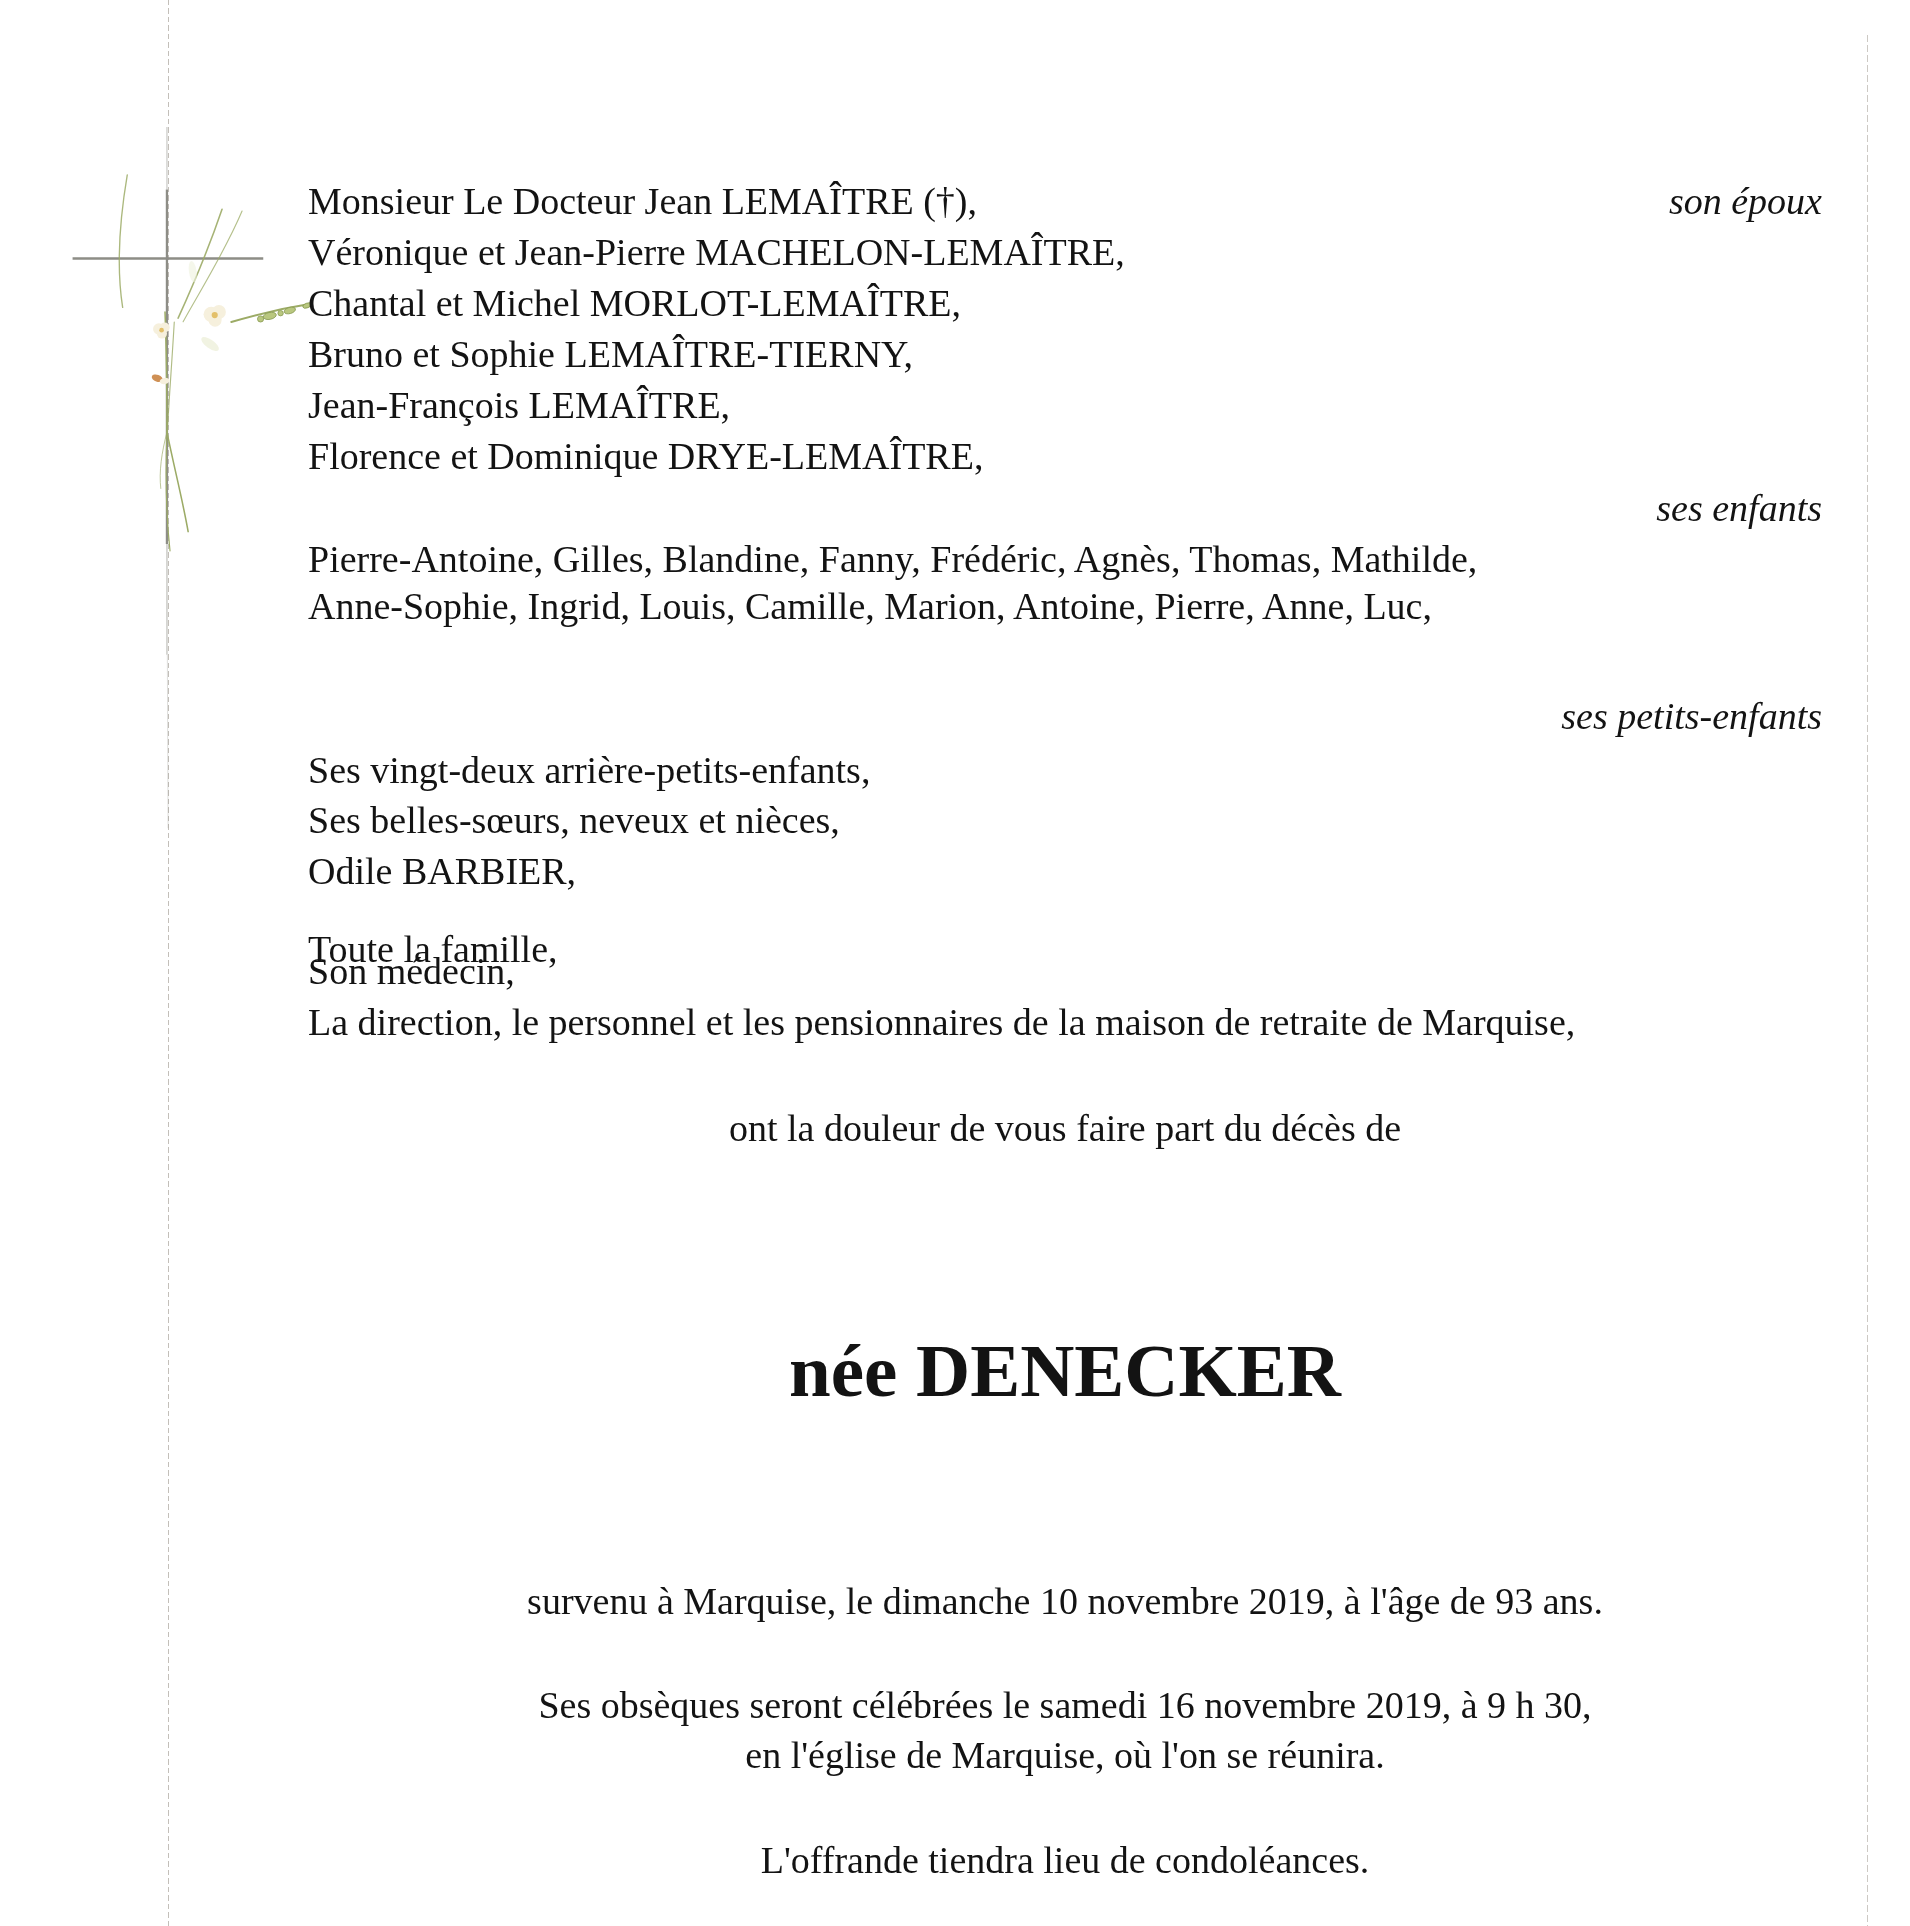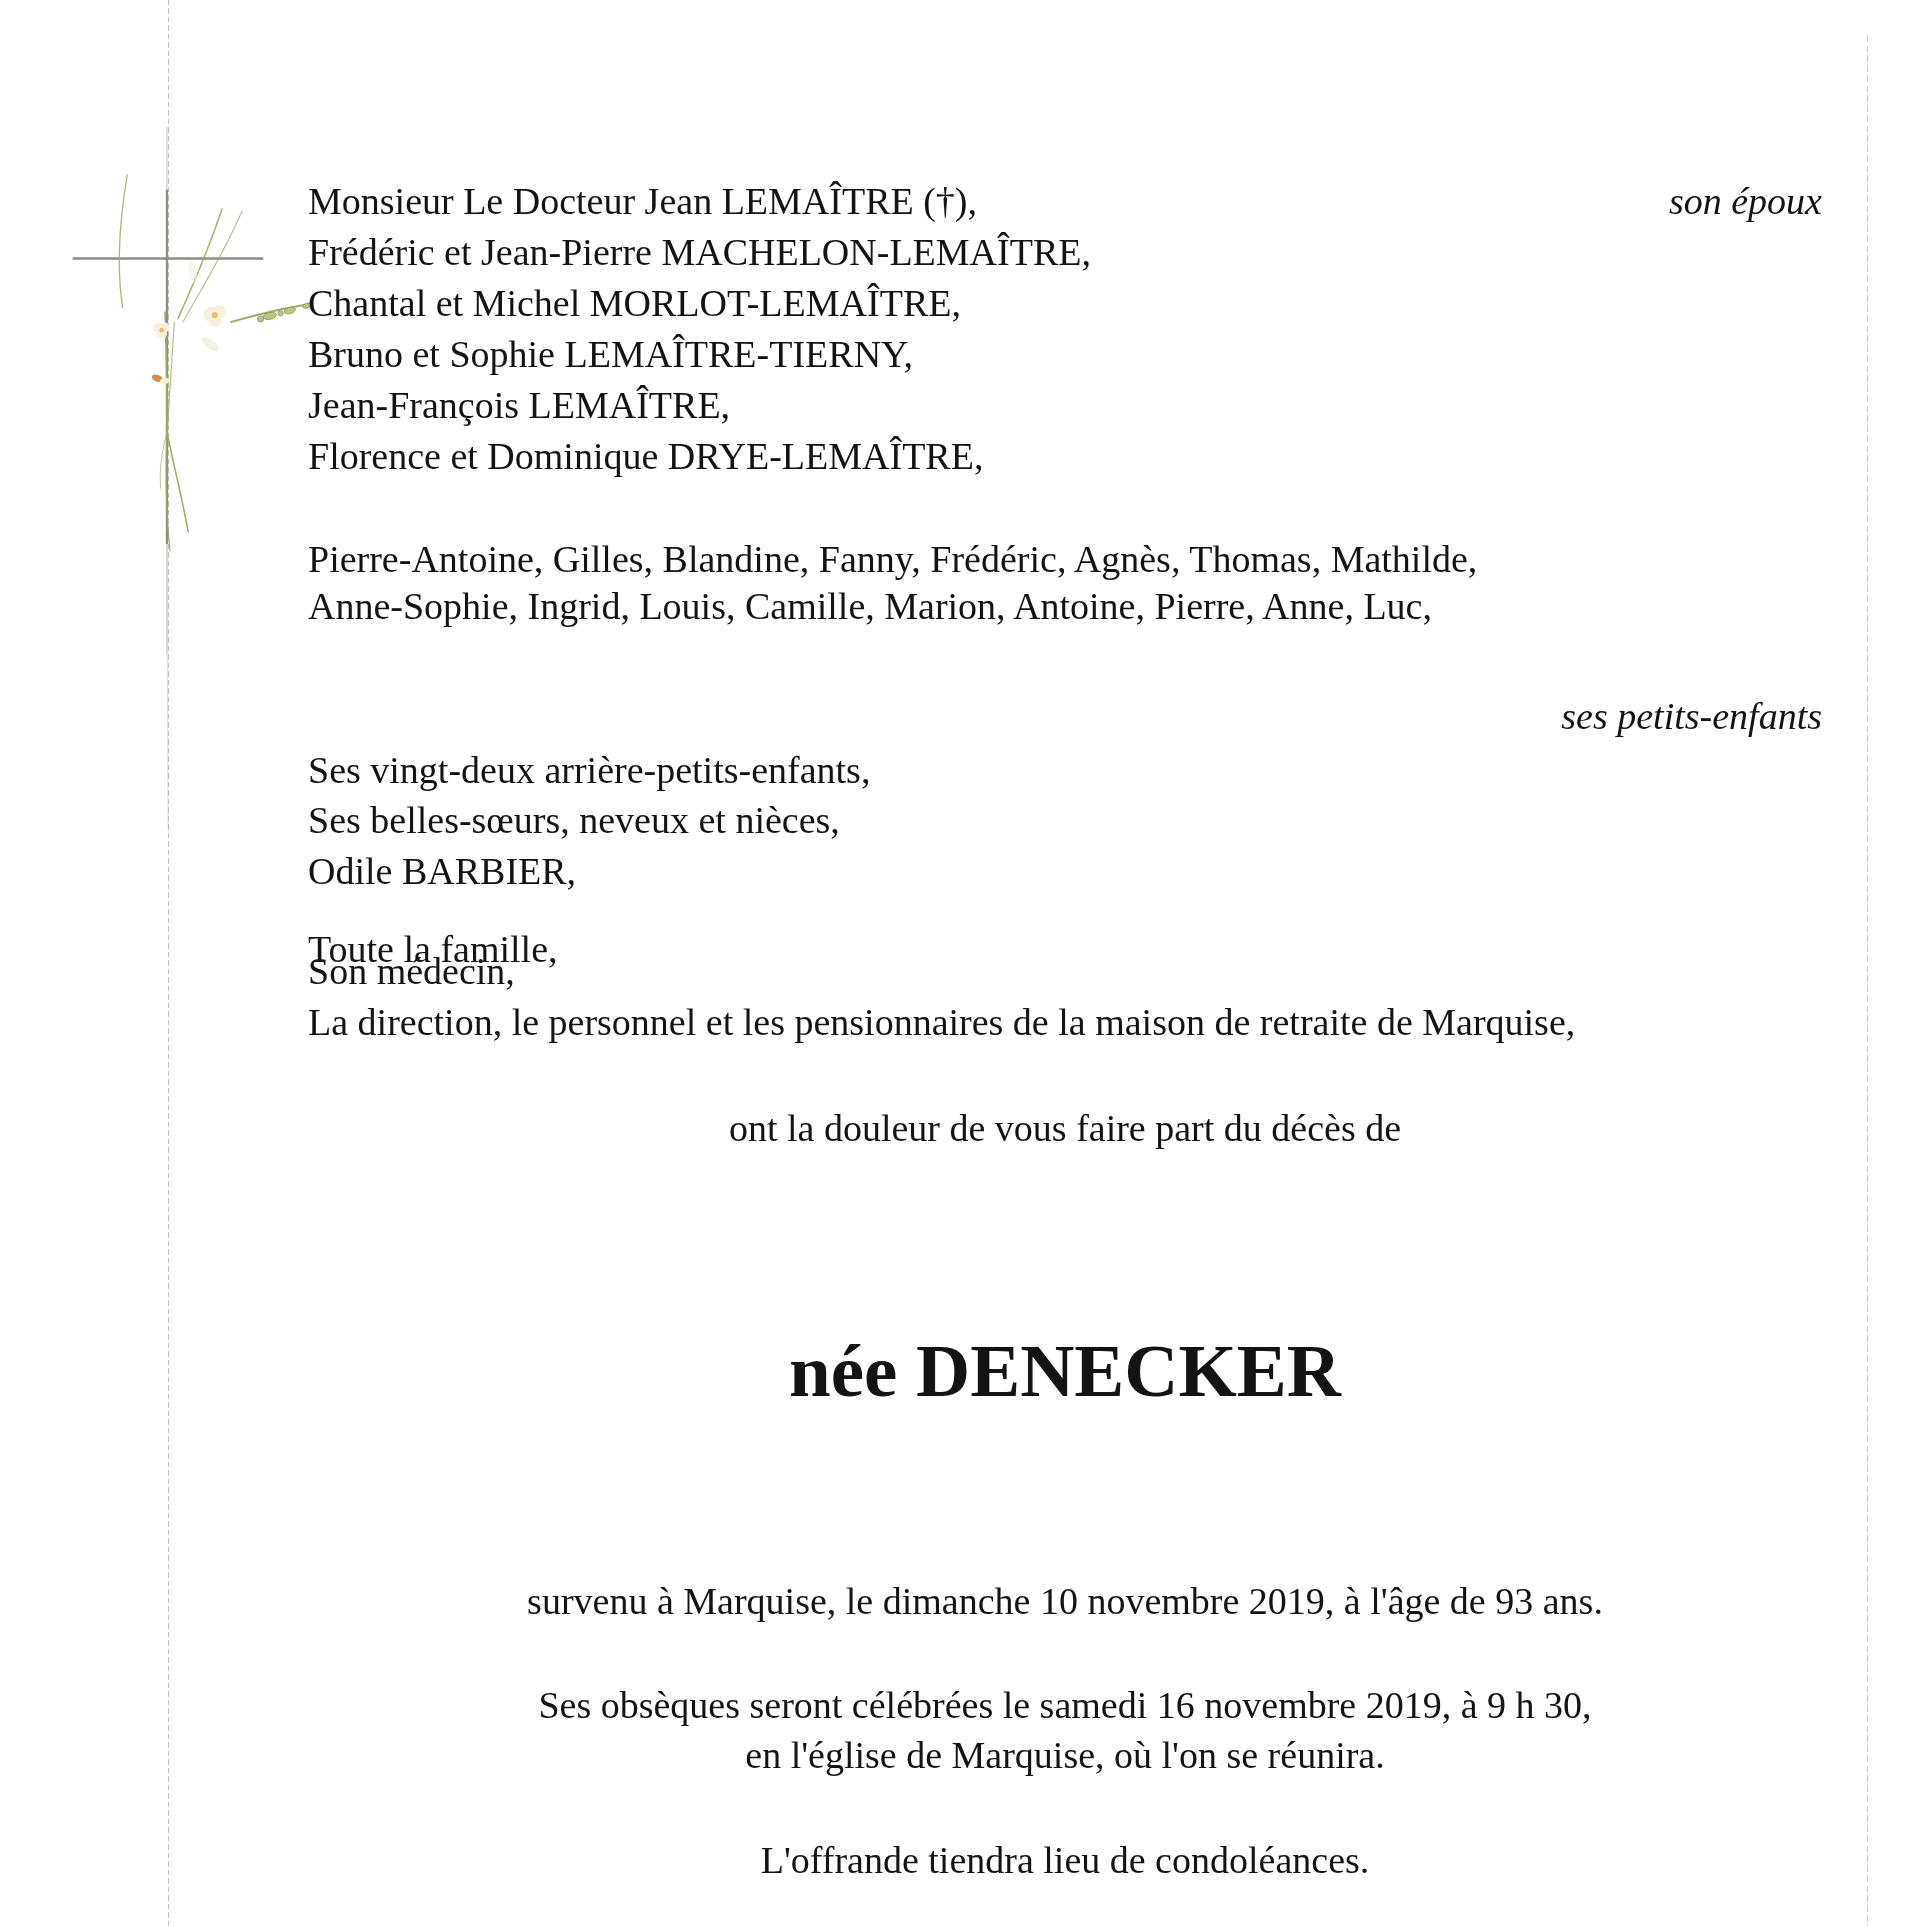--- a/index.html
+++ b/index.html
@@ -107,26 +107,27 @@
     </g>
     <g>
       <ellipse class="fl-orange" cx="408" cy="982" rx="15" ry="9" transform="rotate(20 408 982)"></ellipse>
       <ellipse class="petal" cx="427" cy="989" rx="13" ry="8" transform="rotate(-10 427 989)"></ellipse>
     </g>
   </svg>
 
   <div class="line" style="top:176px">Monsieur Le Docteur Jean LEMAÎTRE (†),</div>
   <div class="line right italic" style="top:176px">son époux</div>
 
-  <div class="line" style="top:227px">Frédéric et Jean-Pierre MACHELON-LEMAÎTRE,</div>
+  <div class="line" style="top:227px">Véronique et Jean-Pierre MACHELON-LEMAÎTRE,</div>
   <div class="line" style="top:278px">Chantal et Michel MORLOT-LEMAÎTRE,</div>
   <div class="line" style="top:329px">Bruno et Sophie LEMAÎTRE-TIERNY,</div>
   <div class="line" style="top:380px">Jean-François LEMAÎTRE,</div>
   <div class="line" style="top:431px">Florence et Dominique DRYE-LEMAÎTRE,</div>
 
+  <div class="line right italic" style="top:483px">ses enfants</div>
 
   <div class="line" style="top:534px">Pierre-Antoine, Gilles, Blandine, Fanny, Frédéric, Agnès, Thomas, Mathilde,</div>
   <div class="line" style="top:581px">Anne-Sophie, Ingrid, Louis, Camille, Marion, Antoine, Pierre, Anne, Luc,</div>
 
   <div class="line right italic" style="top:691px">ses petits-enfants</div>
 
   <div class="line" style="top:745px">Ses vingt-deux arrière-petits-enfants,</div>
   <div class="line" style="top:795px">Ses belles-sœurs, neveux et nièces,</div>
   <div class="line" style="top:846px">Odile BARBIER,</div>
   <div class="line" style="top:924px">Toute la famille,</div>

